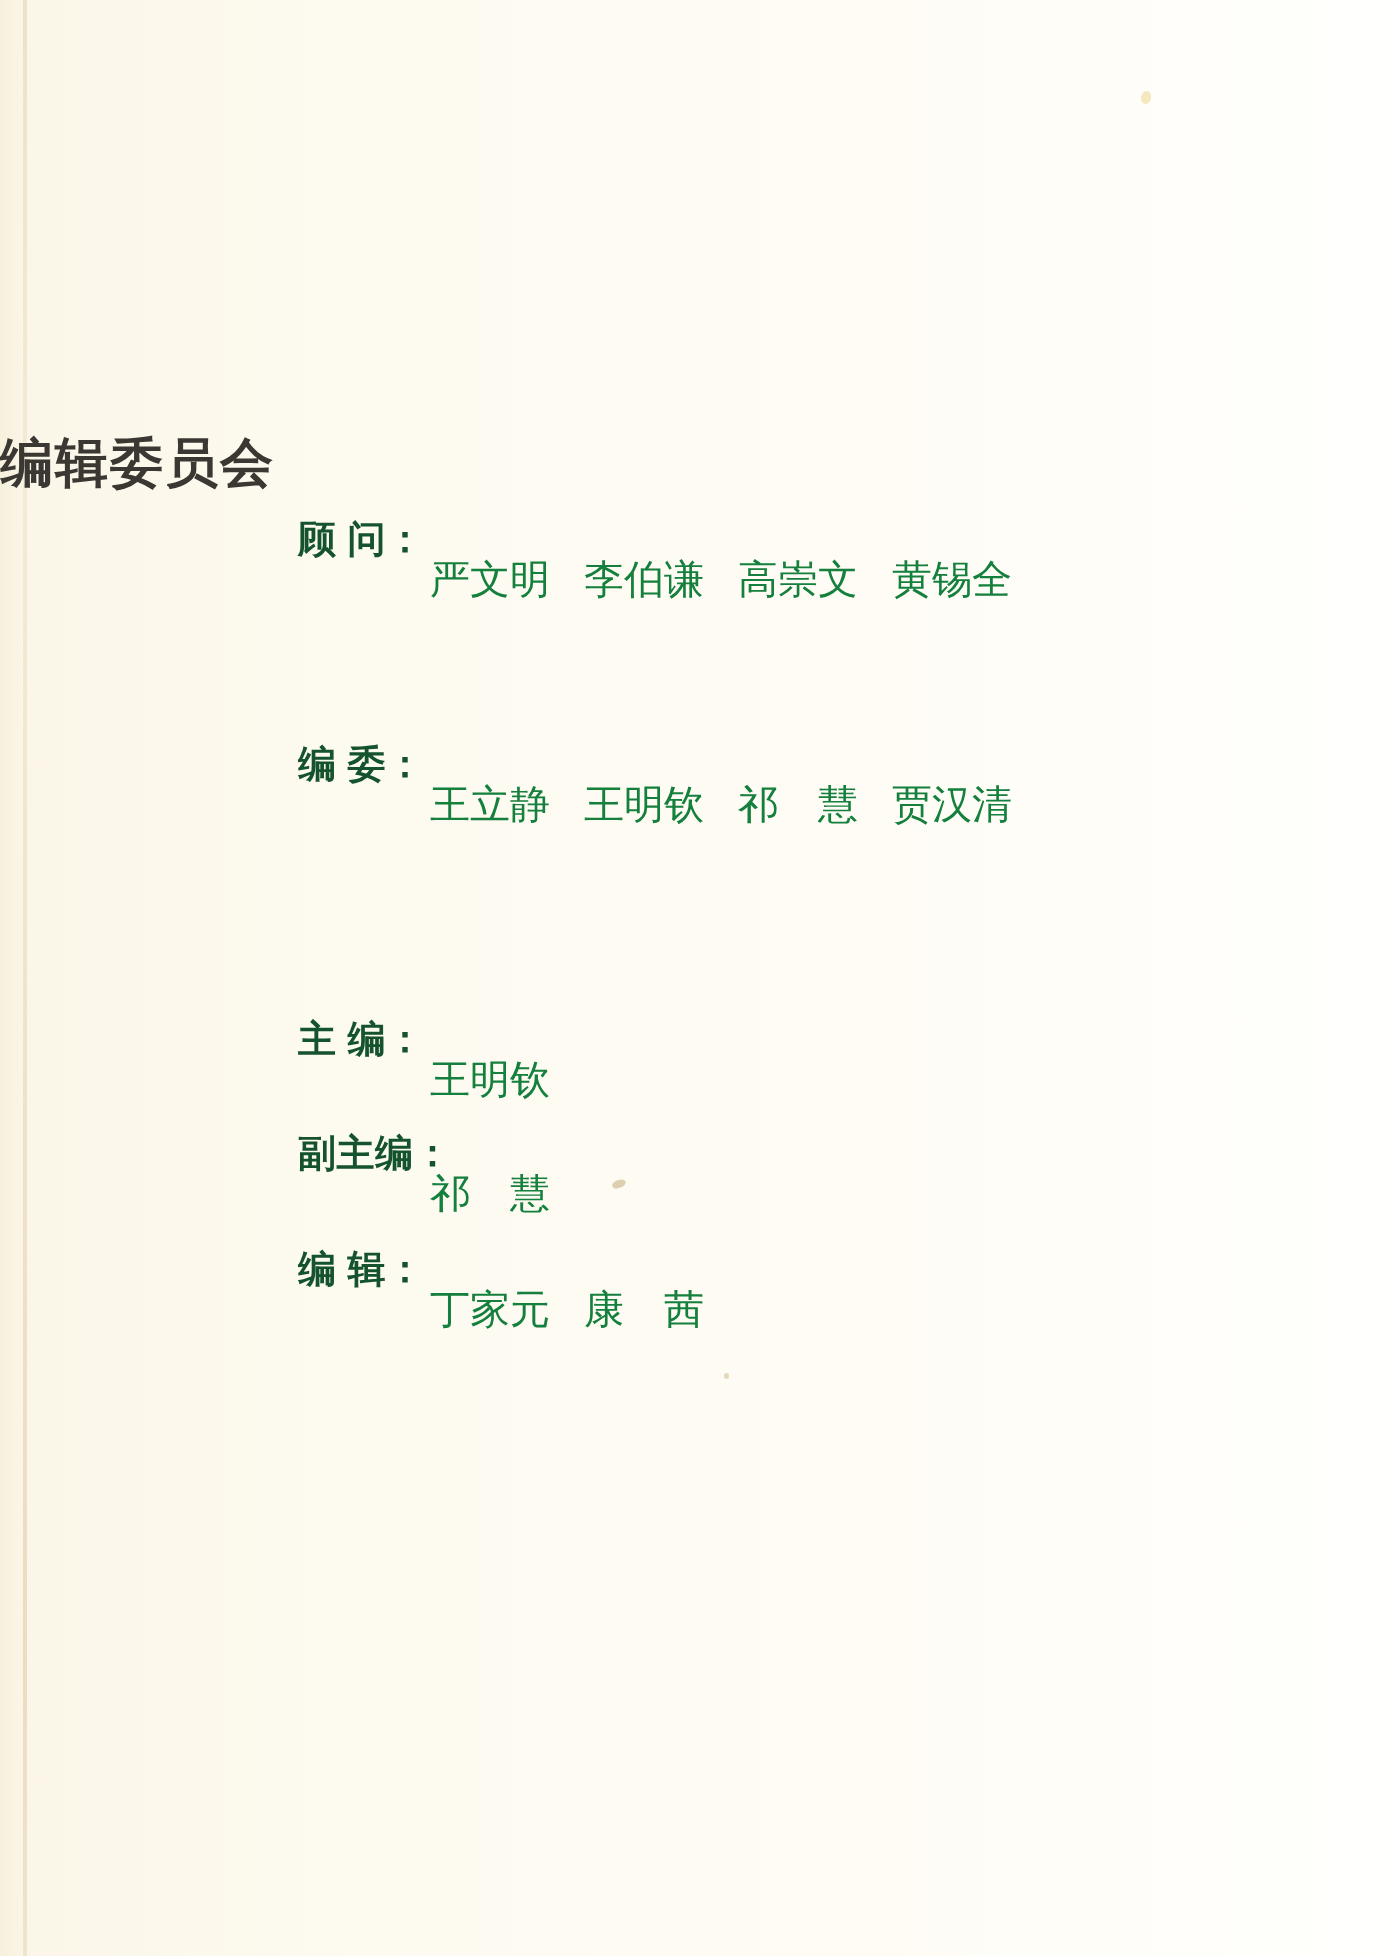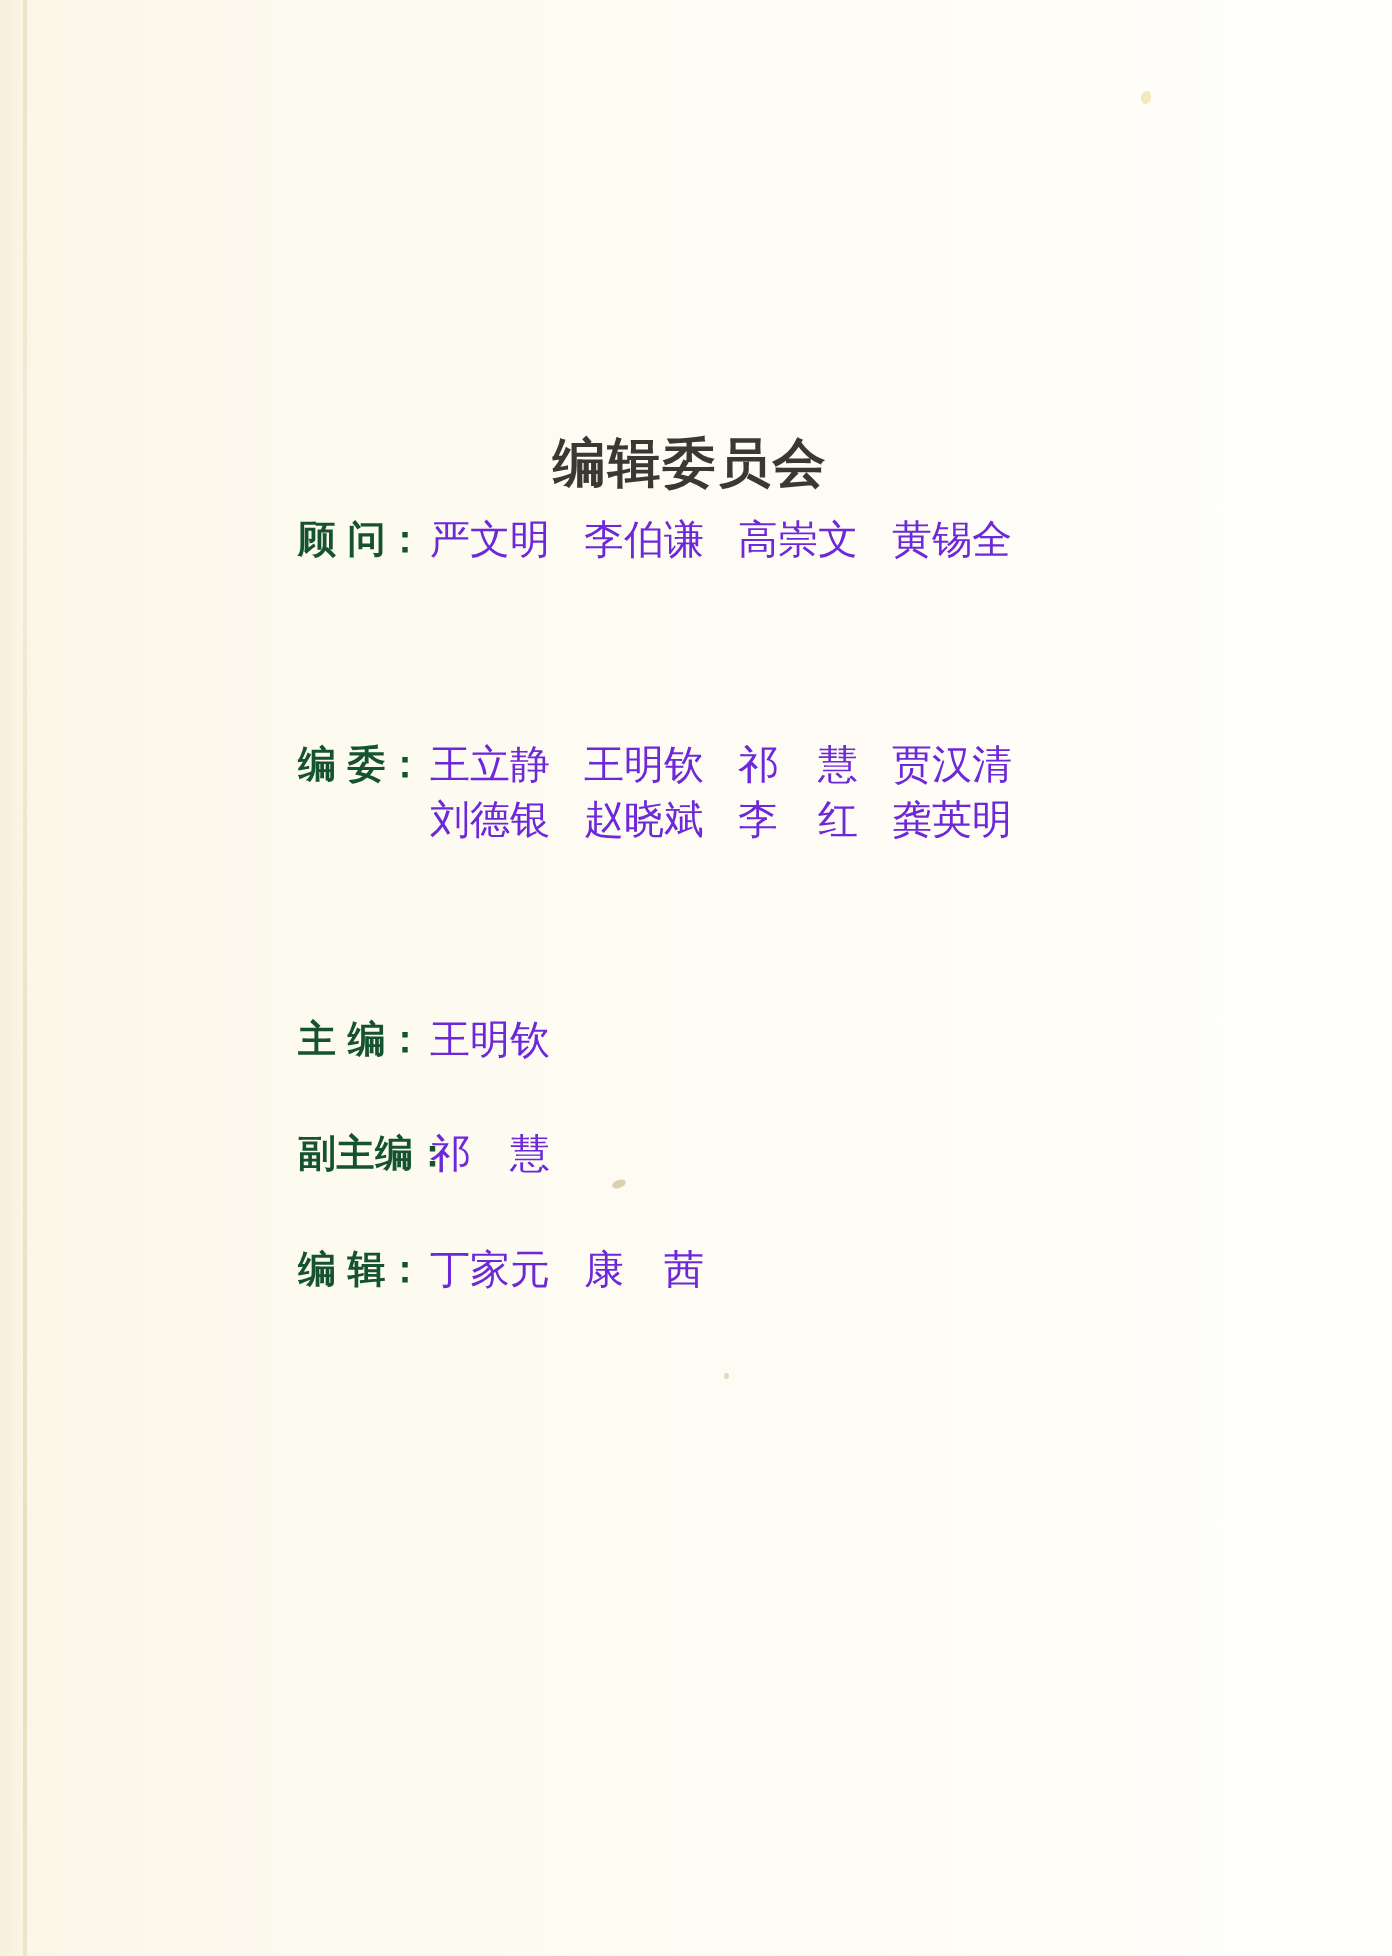--- a/index.html
+++ b/index.html
@@ -14,21 +14,21 @@
   .crease {
     position: absolute; left: 23px; top: 0; width: 4px; height: 1956px;
     background: linear-gradient(180deg,
       rgba(219,198,152,0.40) 0%, rgba(219,198,152,0.22) 25%,
       rgba(219,198,152,0.38) 55%, rgba(219,198,152,0.50) 85%,
       rgba(219,198,152,0.35) 100%);
     filter: blur(0.6px);
   }
   .page-title {
     position: absolute; top: 392px; left: 0; width: 1380px;
-    text-align: center;
+    text-align: left;
     font-family: "Liberation Serif", serif;
     font-weight: bold;
     font-size: 53px;
     letter-spacing: 2px;
     color: #3b3833;
   }
   .section { position: absolute; left: 0; width: 1392px; }
   .sec-advisors        { top: 512px; }
   .sec-board           { top: 737px; }
   .sec-chief-editor    { top: 1012px; }
@@ -45,22 +45,23 @@
     white-space: nowrap;
   }
   .names { position: absolute; left: 430px; top: 0; }
   .name-row { height: 55px; line-height: 55px; white-space: nowrap; }
   .name {
     display: inline-block;
     width: 121px;
     margin-right: 29px;
     font-family: "Liberation Serif", serif;
     font-size: 40px;
-    color: #6d28d9;
+    color: #15803d;
     white-space: nowrap;
+    margin-top: 40px;
   }
   .speck { position: absolute; pointer-events: none; }
   .speck-1 { left: 1141px; top: 91px;  width: 10px; height: 13px; background: #f2e5b4; border-radius: 60% 40% 55% 45%; opacity: 0.85; }
   .speck-2 { left: 612px;  top: 1180px; width: 14px; height: 8px;  background: #cdb88d; border-radius: 55% 45% 60% 40%; opacity: 0.65; transform: rotate(-14deg); }
   .speck-3 { left: 724px;  top: 1373px; width: 5px;  height: 6px;  background: #dccfa9; border-radius: 50%; opacity: 0.8; }
 </style>
 </head>
 <body>
 
 <div class="crease"></div>
@@ -84,26 +85,20 @@
 
 <div class="section sec-board">
   <div class="role-label">编 委：</div>
   <div class="names">
     <div class="name-row">
       <span class="name">王立静</span>
       <span class="name">王明钦</span>
       <span class="name">祁　慧</span>
       <span class="name">贾汉清</span>
     </div>
-    <div class="name-row">
-      <span class="name">刘德银</span>
-      <span class="name">赵晓斌</span>
-      <span class="name">李　红</span>
-      <span class="name">龚英明</span>
-    </div>
   </div>
 </div>
 
 <div class="section sec-chief-editor">
   <div class="role-label">主 编：</div>
   <div class="names">
     <div class="name-row">
       <span class="name">王明钦</span>
     </div>
   </div>

